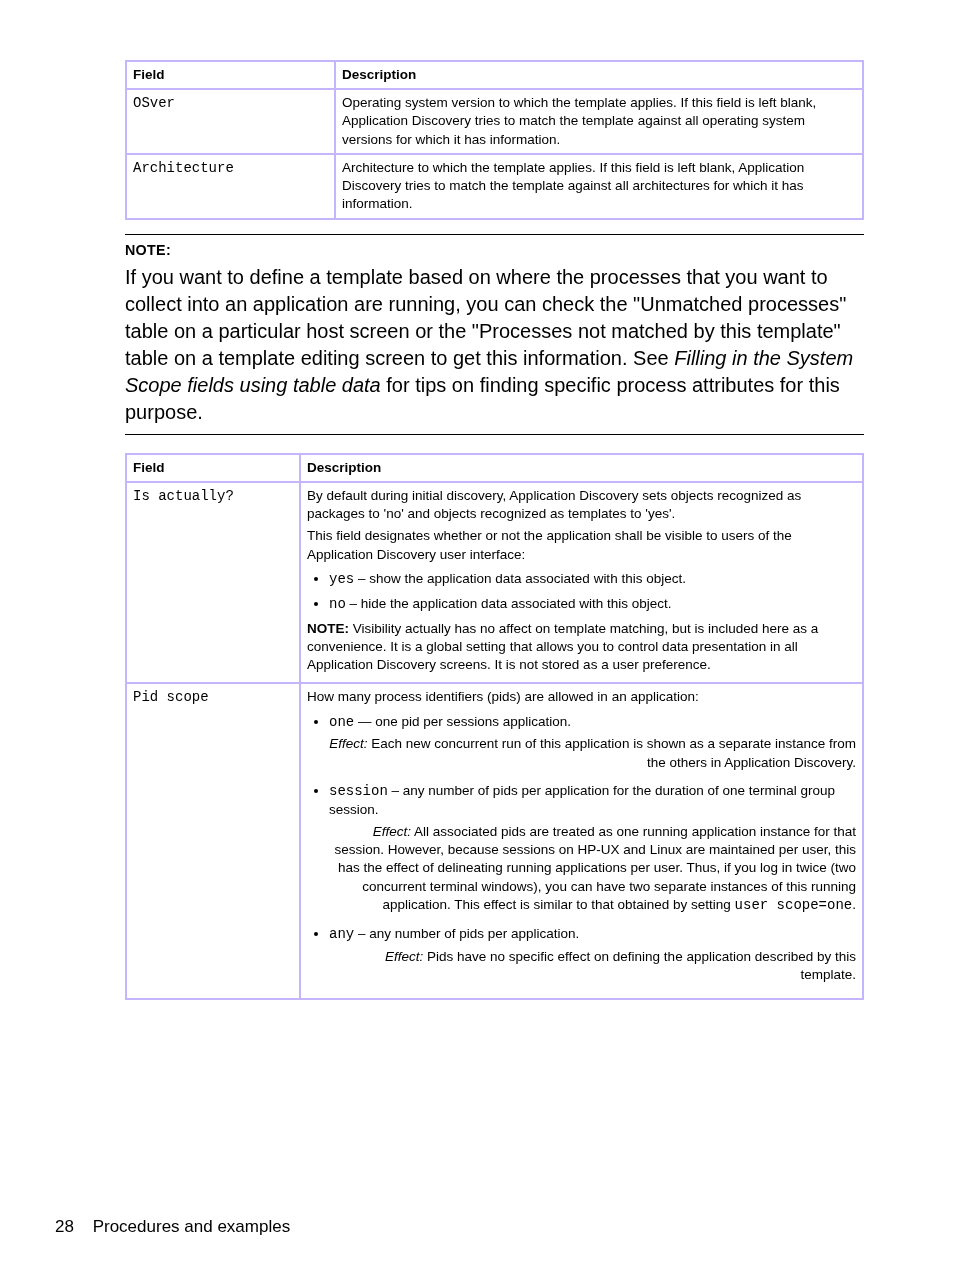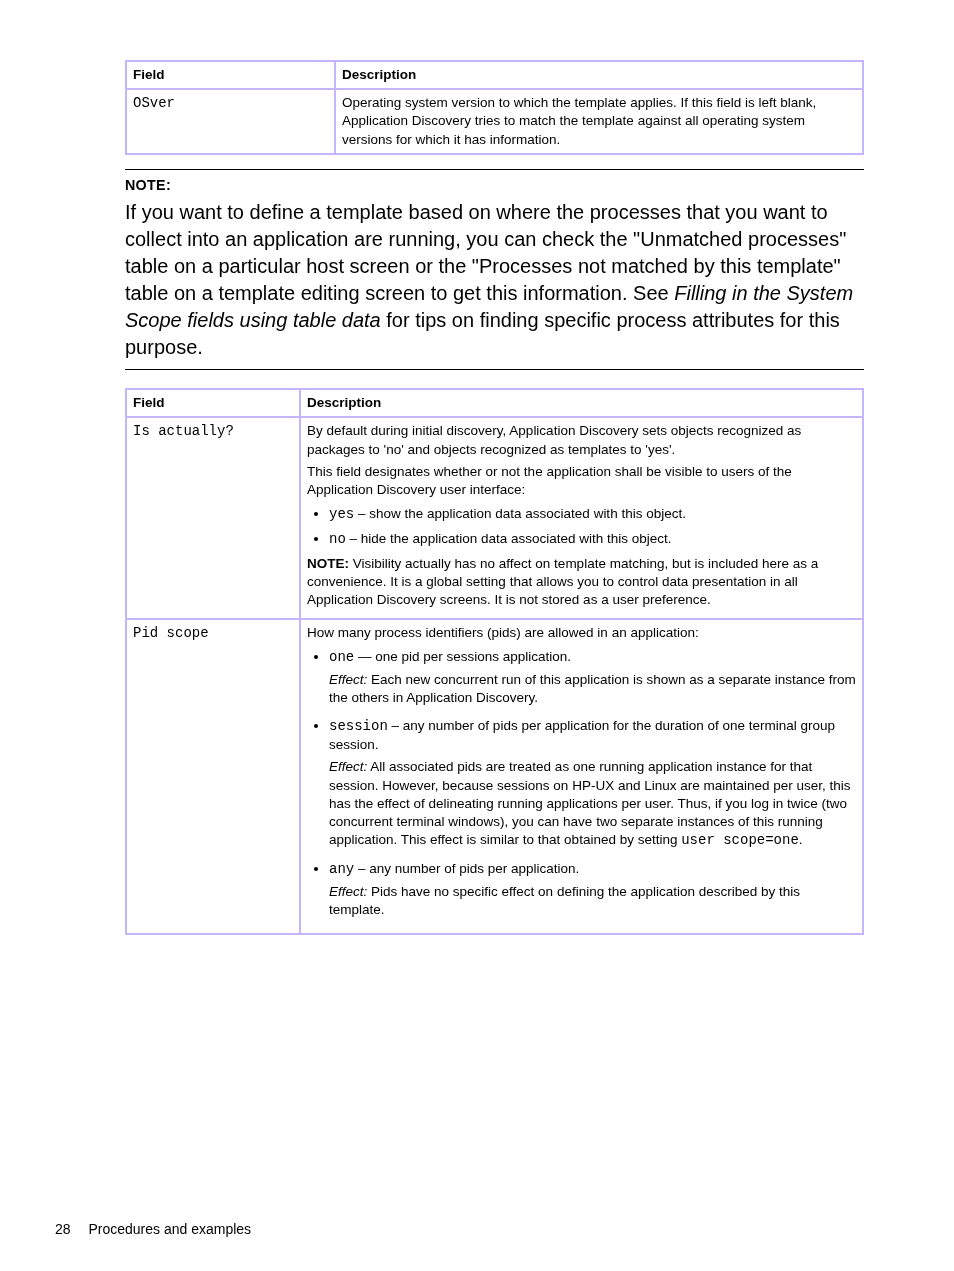--- a/index.html
+++ b/index.html
@@ -62,27 +62,27 @@
       line-height: 1.35;
     }
     .section-heading {
       font-size: 16.5px;
       font-weight: 300;
       margin: 14px 0 14px 0;
     }
     .italic { font-style: italic; }
     ul { margin: 6px 0 6px 0; padding-left: 22px; }
     li { margin-bottom: 6px; }
-    .effect-para { margin: 4px 0 10px 0; }
+    .effect-para { margin: 4px 0 10px 0; text-align: right; }
     .inline-bold { font-weight: 700; }
     .footer {
       position: absolute;
       bottom: 32px;
       left: 55px;
-      font-size: 14px;
+      font-size: 17px;
       font-weight: 300;
     }
     .footer .pn { margin-right: 14px; }
     .cell-para { margin: 0 0 4px 0; }
   </style>
 </head>
 <body>
 
 <div class="page">
 
@@ -90,20 +90,24 @@
     <thead>
       <tr>
         <th class="col-field">Field</th>
         <th>Description</th>
       </tr>
     </thead>
     <tbody>
       <tr>
         <td class="mono">OSver</td>
         <td>Operating system version to which the template applies. If this field is left blank, Application Discovery tries to match the template against all operating system versions for which it has information.</td>
+      </tr>
+      <tr>
+        <td class="mono">Architecture</td>
+        <td>Architecture to which the template applies. If this field is left blank, Application Discovery tries to match the template against all architectures for which it has information.</td>
       </tr>
     </tbody>
   </table>
 
   <div class="note-rule">
     <div class="note-label">NOTE:</div>
     <div class="note-body">
       <span>If you want to define a template based on where the processes that you want to collect into an application are running, you can check the "Unmatched processes" table on a particular host screen or the "Processes not matched by this template" table on a template editing screen to get this information.  See </span><span class="italic">Filling in the System Scope fields using table data</span><span> for tips on finding specific process attributes for this purpose.</span>
     </div>
   </div>

